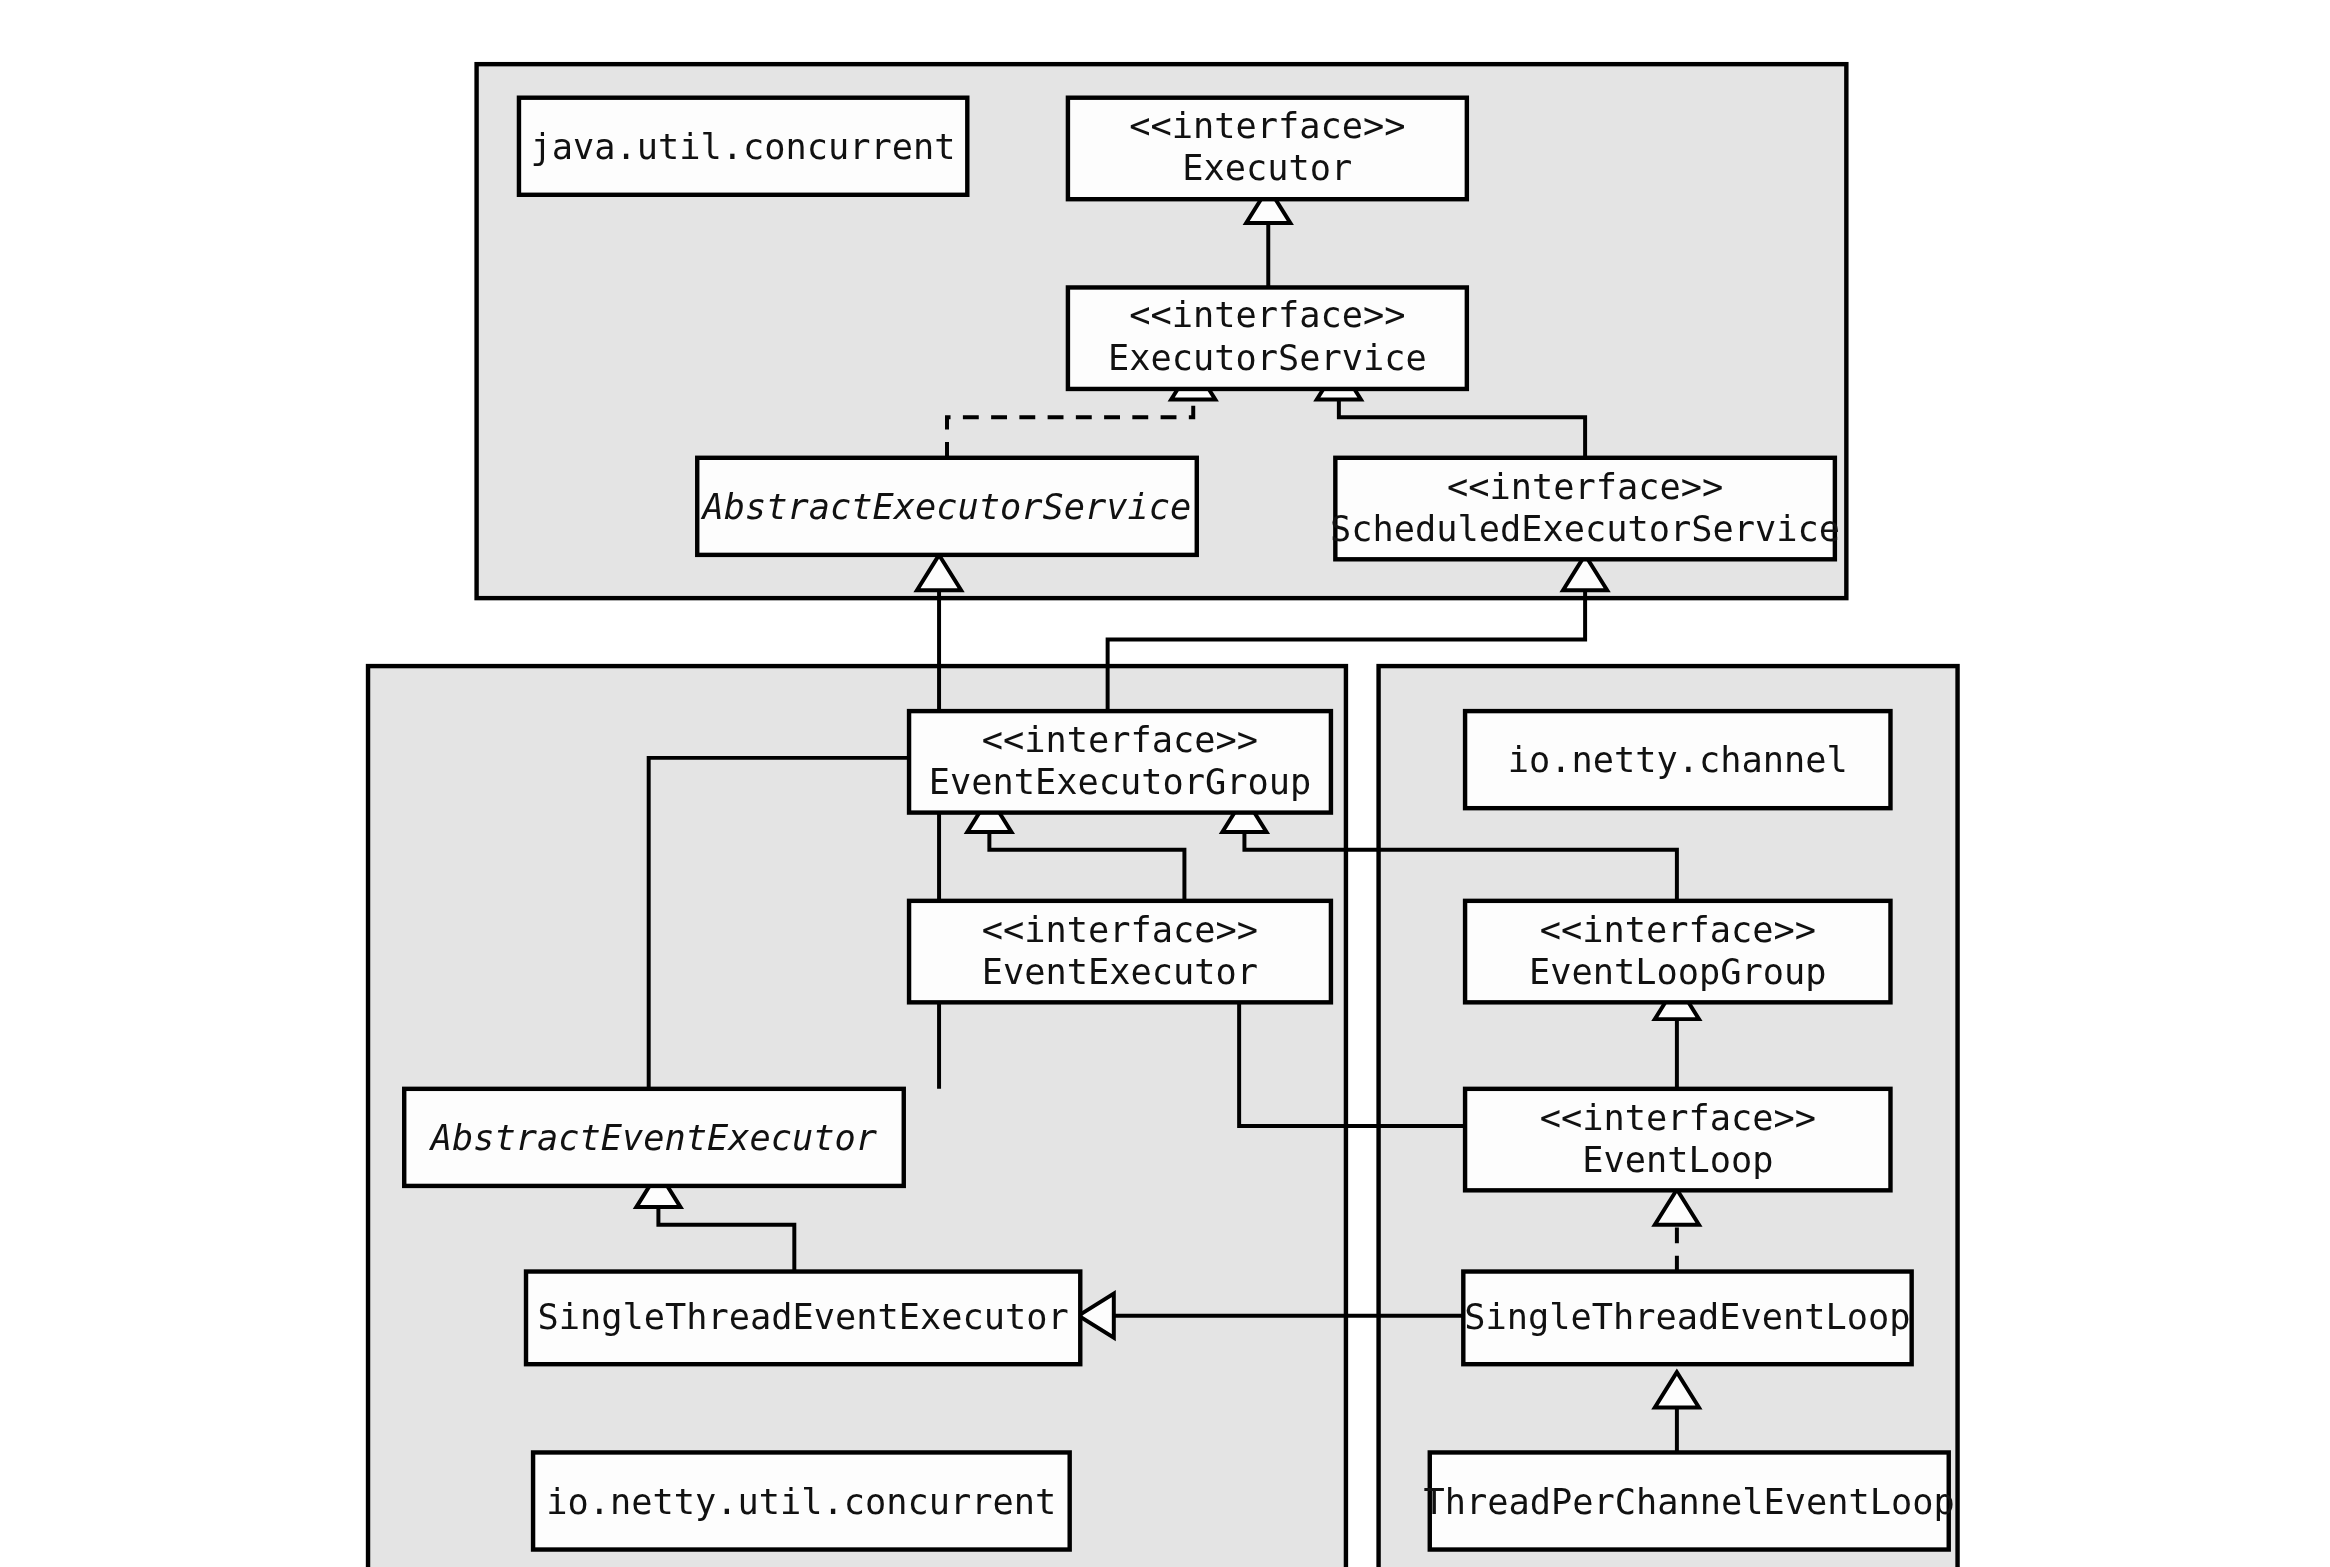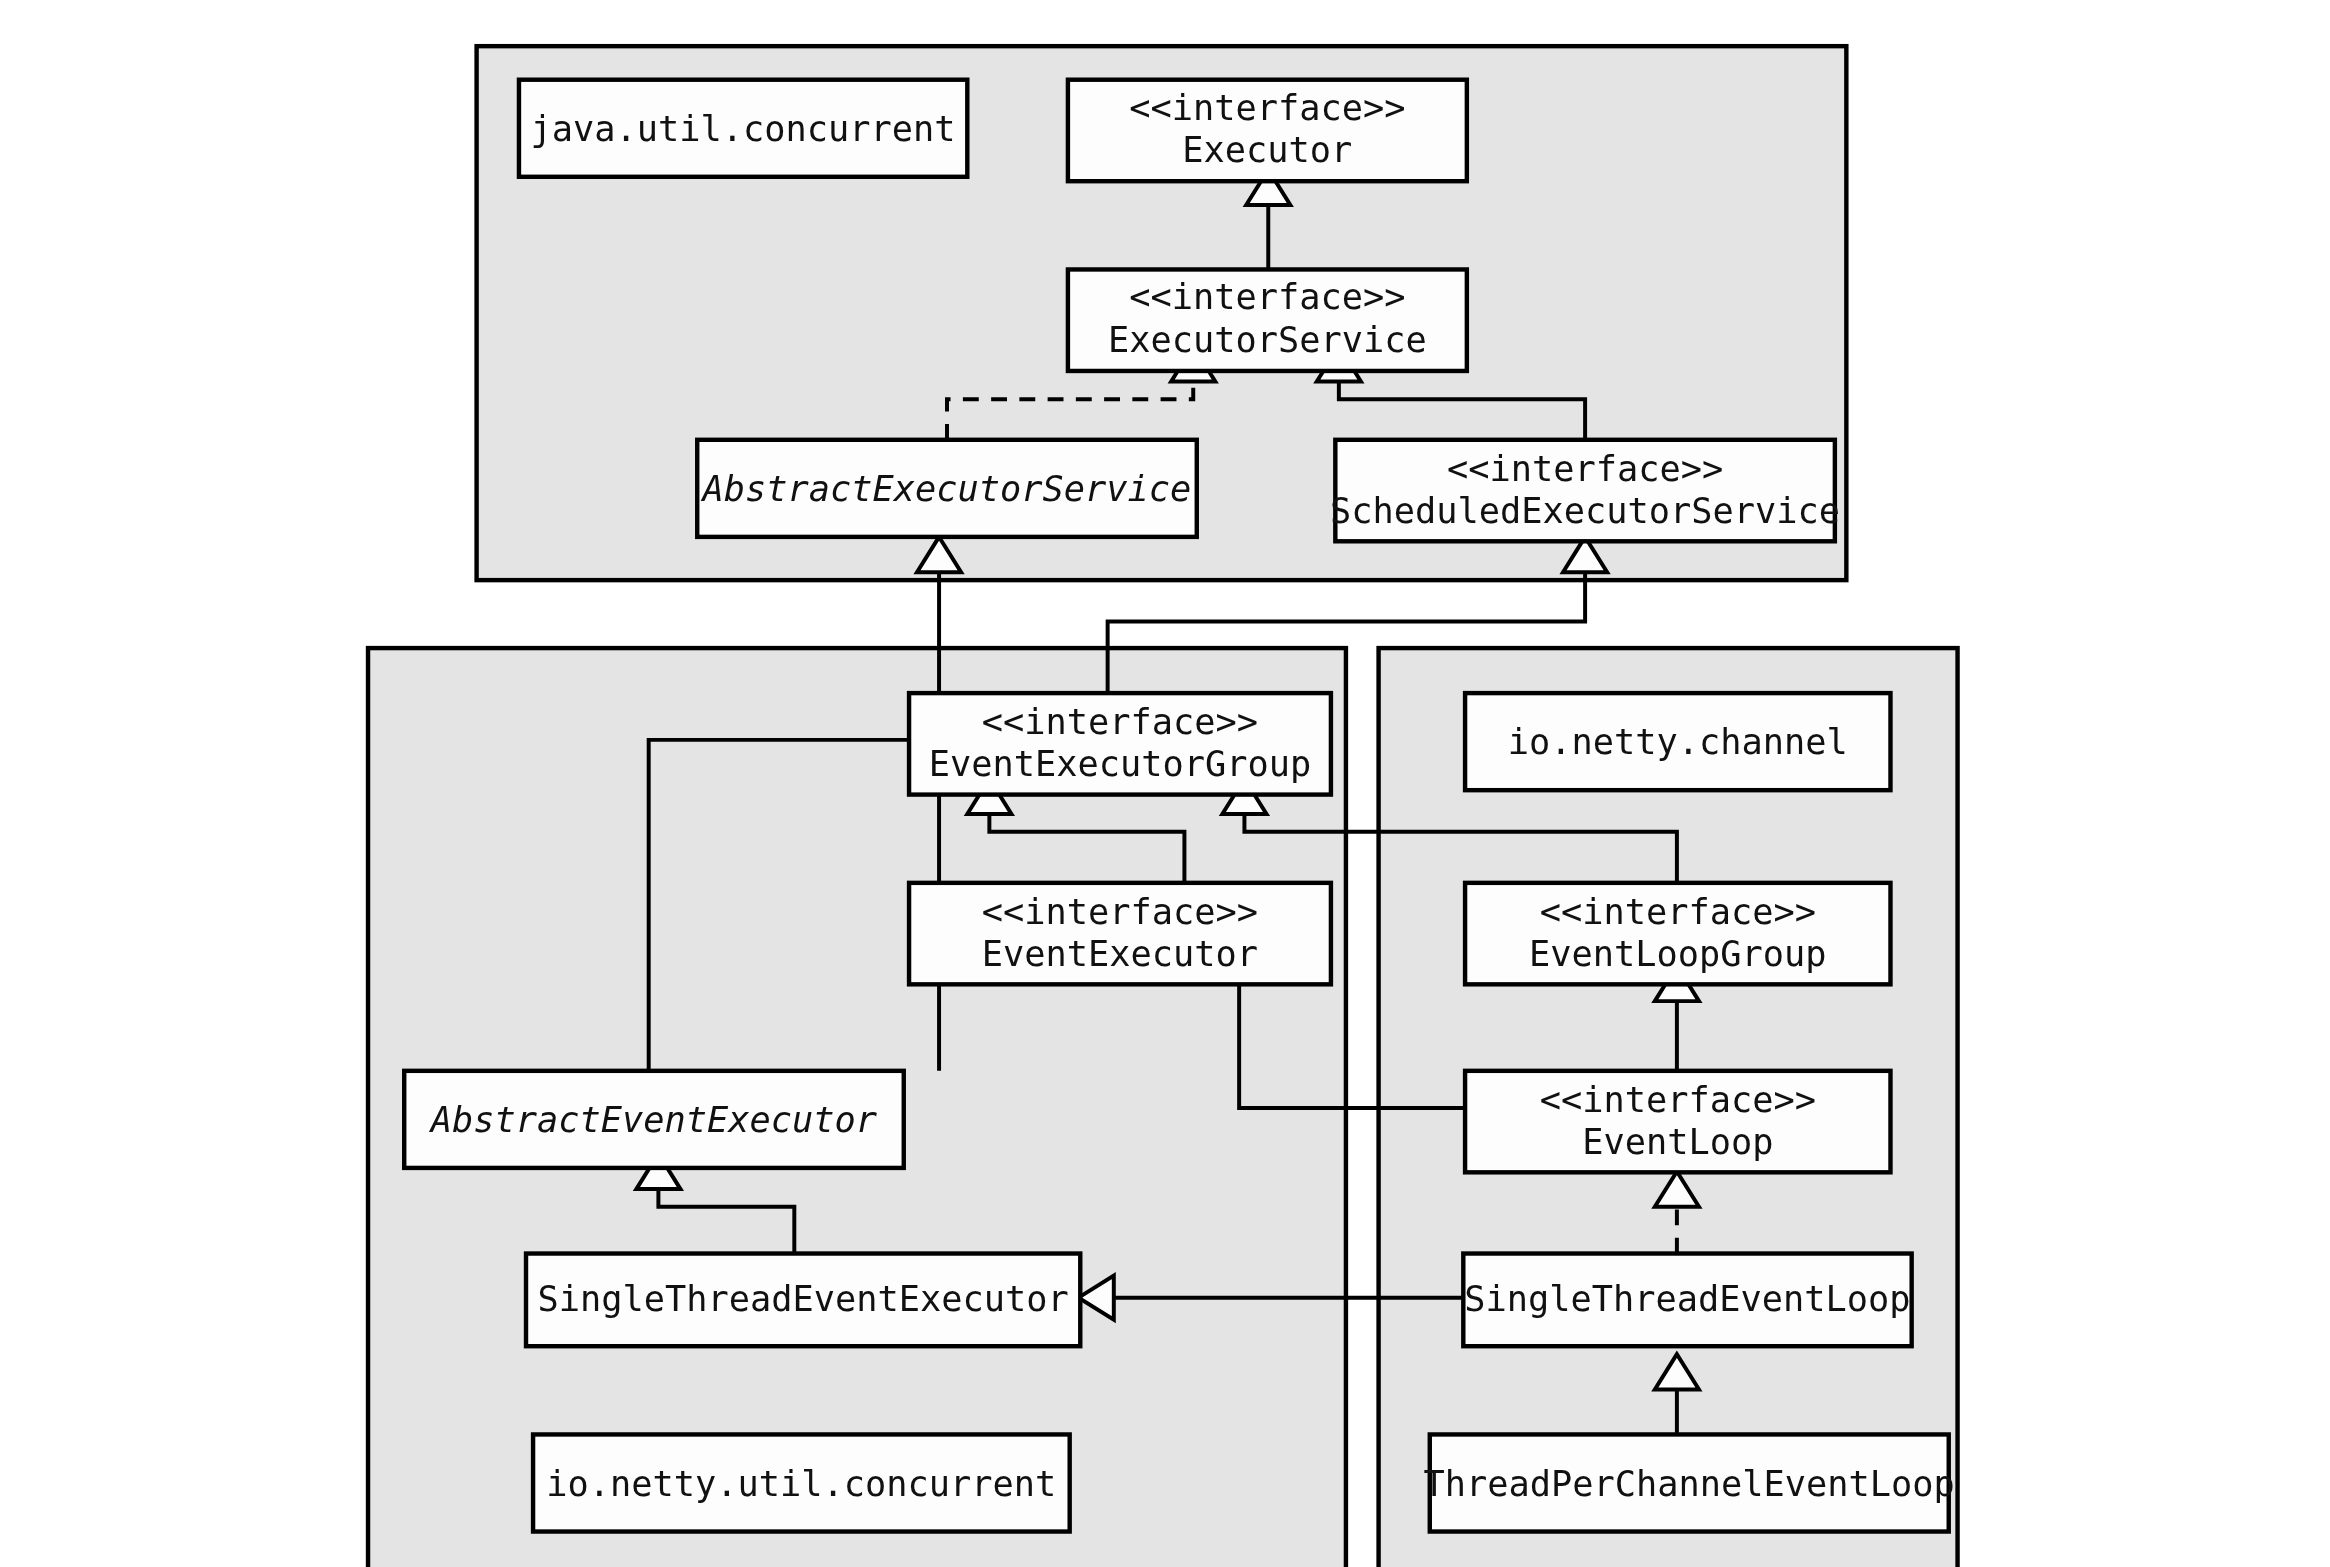--- a/index.html
+++ b/index.html
@@ -1,18 +1,18 @@
 <!DOCTYPE html>
 <html style="font-size:14px"><head>
 <meta charset="utf-8">
 <style>
   html,body{margin:0;padding:0;background:#ffffff;}
   body{width:2330px;height:1568px;overflow:hidden;
        font-family:"DejaVu Sans Mono","Liberation Mono",monospace;}
-  #stage{position:relative;width:2330px;height:1434px;background:#fff;}
+  #stage{position:relative;width:2330px;height:1434px;background:#fff;margin-top:18px;}
   svg{position:absolute;left:0;top:0;width:2330px;height:1568px;}
   .pkg{fill:#e4e4e4;stroke:#000;stroke-width:5;}
   .box{fill:#fdfdfd;stroke:#000;stroke-width:5;}
   .edge{fill:none;stroke:#000;stroke-width:4.5;}
   .edge-dash{fill:none;stroke:#000;stroke-width:4.5;stroke-dasharray:18 14;}
   .arrowhead{fill:#fdfdfd;stroke:#000;stroke-width:4.5;stroke-linejoin:miter;}
   text{font-family:"DejaVu Sans Mono","Liberation Mono",monospace;
        fill:#111;font-size:40px;text-anchor:middle;dominant-baseline:middle;}
   text.ital{font-style:italic;}
 </style>

